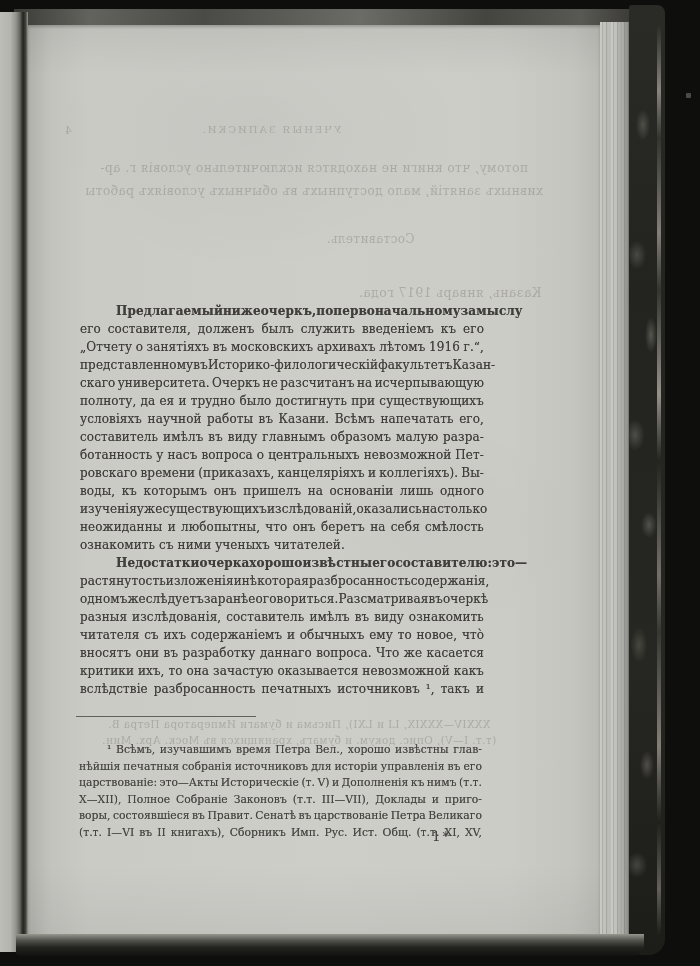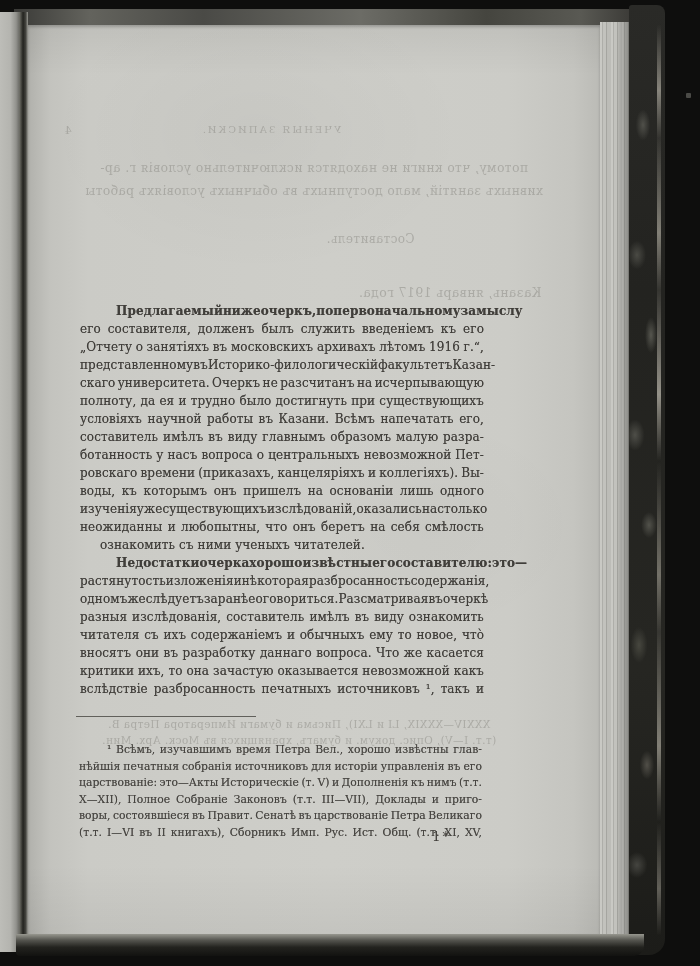--- a/index.html
+++ b/index.html
@@ -52,21 +52,21 @@
 
   
   .ghost-layer{position:absolute;inset:0;}
   .ghost{position:absolute;transform:scaleX(-1);filter:blur(.7px);opacity:.5;color:#8b8a84;
     white-space:nowrap;letter-spacing:.4px;text-align:center;}
   .body-block{position:absolute;left:52px;top:277px;width:404px;color:#403e3a;
     text-shadow:0 0 .5px rgba(64,62,58,.65);}
   .tl{display:flex;justify-content:space-between;box-sizing:border-box;width:404px;height:18px;
     font-size:12px;line-height:18px;letter-spacing:.1px;white-space:nowrap;}
   .tl.ind{padding-left:36px;font-weight:bold;}
-  .tl.last{display:block;margin-left:20px;}
+  .tl.last{display:block;}
   .fn-rule{position:absolute;left:48px;top:691px;width:180px;height:1px;background:#61605b;}
   .fn-block{position:absolute;left:51px;top:717px;width:403px;color:#464440;
     text-shadow:0 0 .4px rgba(70,68,64,.6);}
   .fl{display:flex;justify-content:space-between;box-sizing:border-box;width:403px;height:16.5px;
     font-size:10.8px;line-height:16.5px;white-space:nowrap;}
   .fl.ind{padding-left:28px;}
   .sig{position:absolute;left:404px;top:803px;font-size:13.5px;letter-spacing:2px;color:#3f3d39;}
 </style>
 </head>
 <body>

